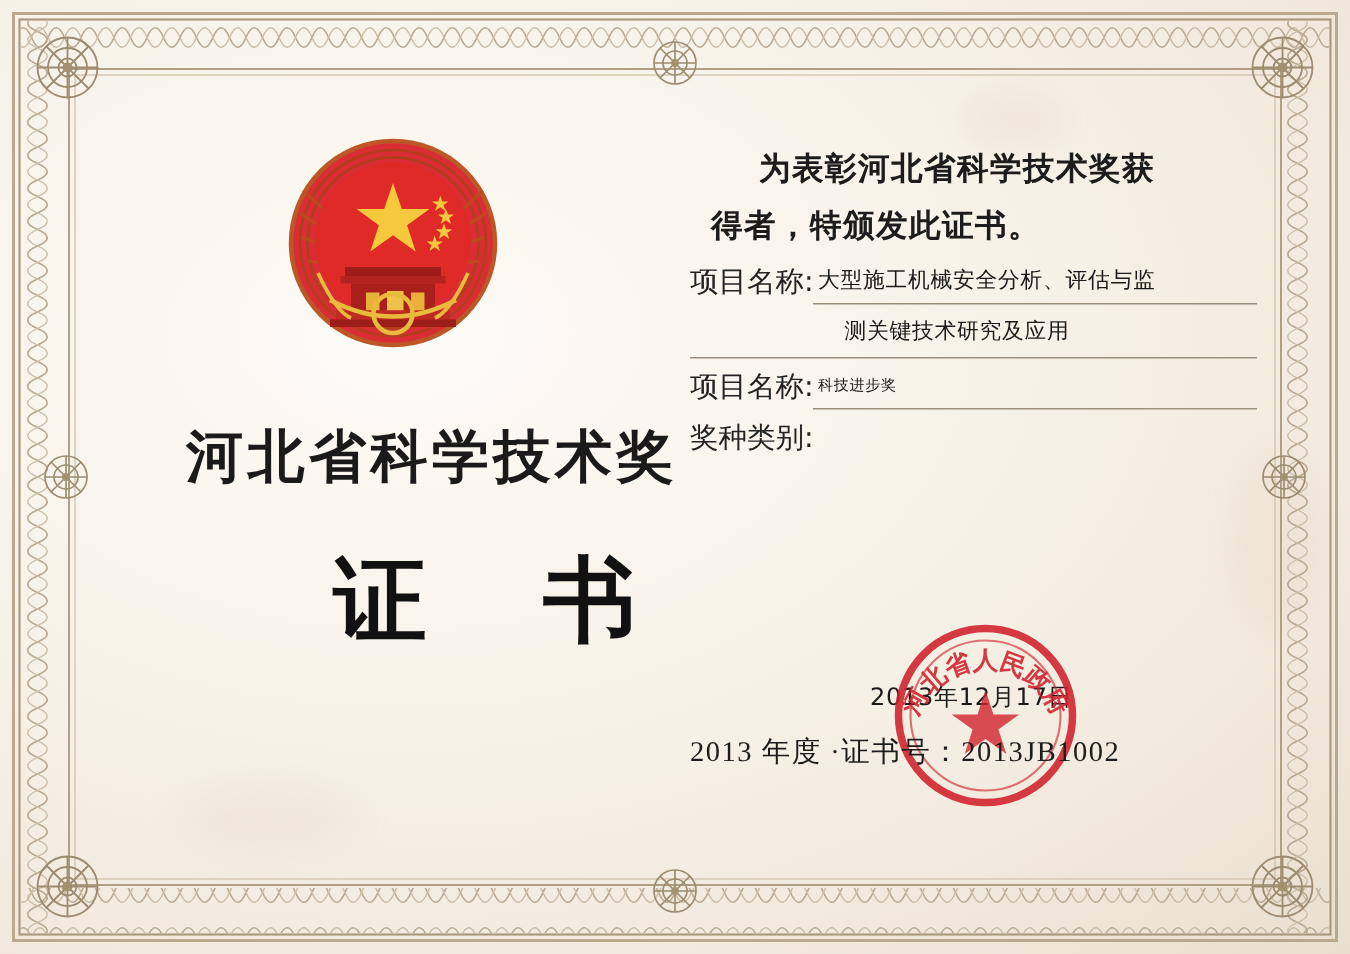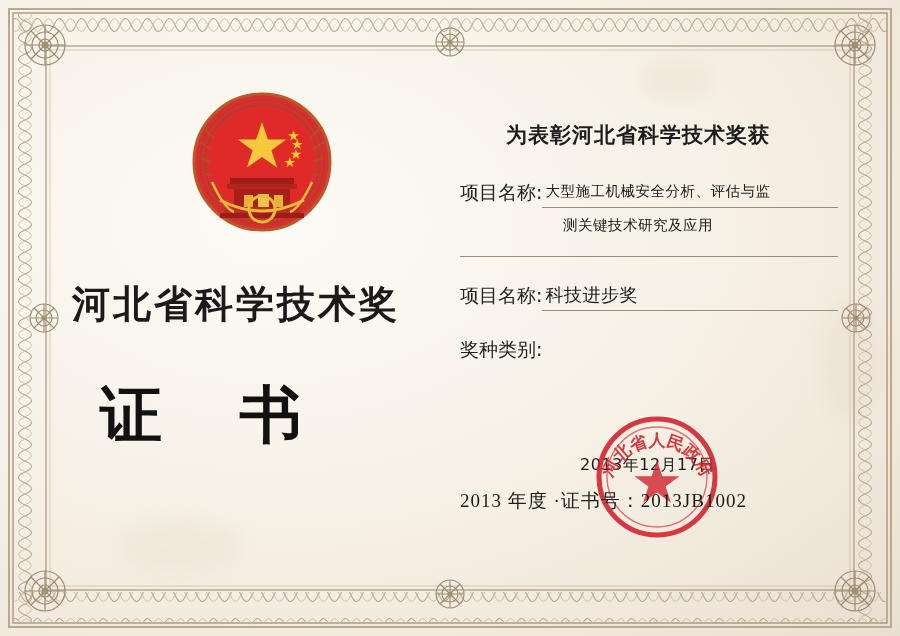--- a/index.html
+++ b/index.html
@@ -56,95 +56,95 @@
   .rosette-mid.right { right: 24px; top: 50%; margin-top: -20px; }
   .rosette-mid.top   { top: 22px;  left: 50%; margin-left: -20px; }
   .rosette-mid.bottom{ bottom: 22px; left: 50%; margin-left: -20px; }
 
   
   .left-block {
     position: absolute;
     left: 72px;
     top: 70px;
     width: 380px;
-    text-align: left;
+    text-align: right;
   }
   .emblem {
     width: 180px;
     height: 175px;
     margin: 12px auto 0 auto;
     position: relative;
   }
   .award-title {
     margin-top: 22px;
     font-size: 38px;
     font-weight: bold;
     letter-spacing: 3px;
     color: #1a1a1a;
     font-family: "DejaVu Sans", "Liberation Sans", sans-serif;
   }
   .cert-word {
-    margin-top: 43px;
+    margin-top: 28px;
     font-size: 62px;
     font-weight: bold;
     letter-spacing: 28px;
     text-indent: 28px;
     color: #111111;
     font-family: "DejaVu Sans", "Liberation Sans", sans-serif;
   }
 
   
   .right-block {
     position: absolute;
     left: 460px;
-    top: 116px;
+    top: 93px;
     width: 378px;
     color: #1c1c1c;
   }
   .headline {
     font-size: 21px;
     line-height: 38px;
     letter-spacing: 1px;
     font-family: "DejaVu Sans", "Liberation Sans", sans-serif;
     font-weight: bold;
   }
   .headline .l1 { display: block; text-indent: 46px; }
   .headline .l2 { display: block; text-indent: 14px; }
 
   .field {
     display: flex;
     align-items: flex-end;
-    margin-top: 26px;
+    margin-top: 6px;
   }
   .field-label {
     font-size: 19px;
     white-space: nowrap;
     font-family: "DejaVu Sans", "Liberation Sans", sans-serif;
     color: #222;
     padding-bottom: 2px;
   }
   .field-value-wrap {
     flex: 1;
     border-bottom: 1px solid #9a8f7d;
     padding: 0 2px 3px 3px;
     min-height: 22px;
   }
   .field-value {
-    font-size: 18px;
+    font-size: 10px;
     color: #1a1a1a;
     font-family: "DejaVu Sans", "Liberation Sans", sans-serif;
     letter-spacing: 0.5px;
     white-space: nowrap;
   }
   .field-value.small { font-size: 14.5px; text-align: center; }
   .cont-line {
     margin-top: 8px;
     margin-left: 0;
     border-bottom: 1px solid #9a8f7d;
-    padding: 0 2px 21px 3px;
+    padding: 0 2px 8px 3px;
   }
   .cont-line .field-value { padding-left: 100px; }
 
   
   .footer-row {
     position: absolute;
     left: 460px;
     top: 488px;
     width: 380px;
     font-size: 19px;
@@ -329,20 +329,21 @@
     </div>
 
     <div class="award-title">河北省科学技术奖</div>
     <div class="cert-word">证  书</div>
   </div>
 
   <div class="right-block">
 
     <div class="headline">
       <span class="l1">为表彰河北省科学技术奖获</span>
+      <span class="l2">得者，特颁发此证书。</span>
     </div>
 
     <div class="field">
       <span class="field-label">项目名称:</span>
       <span class="field-value-wrap">
         <span class="field-value small">大型施工机械安全分析、评估与监</span>
       </span>
     </div>
     <div class="cont-line">
       <span class="field-value small">测关键技术研究及应用</span>

